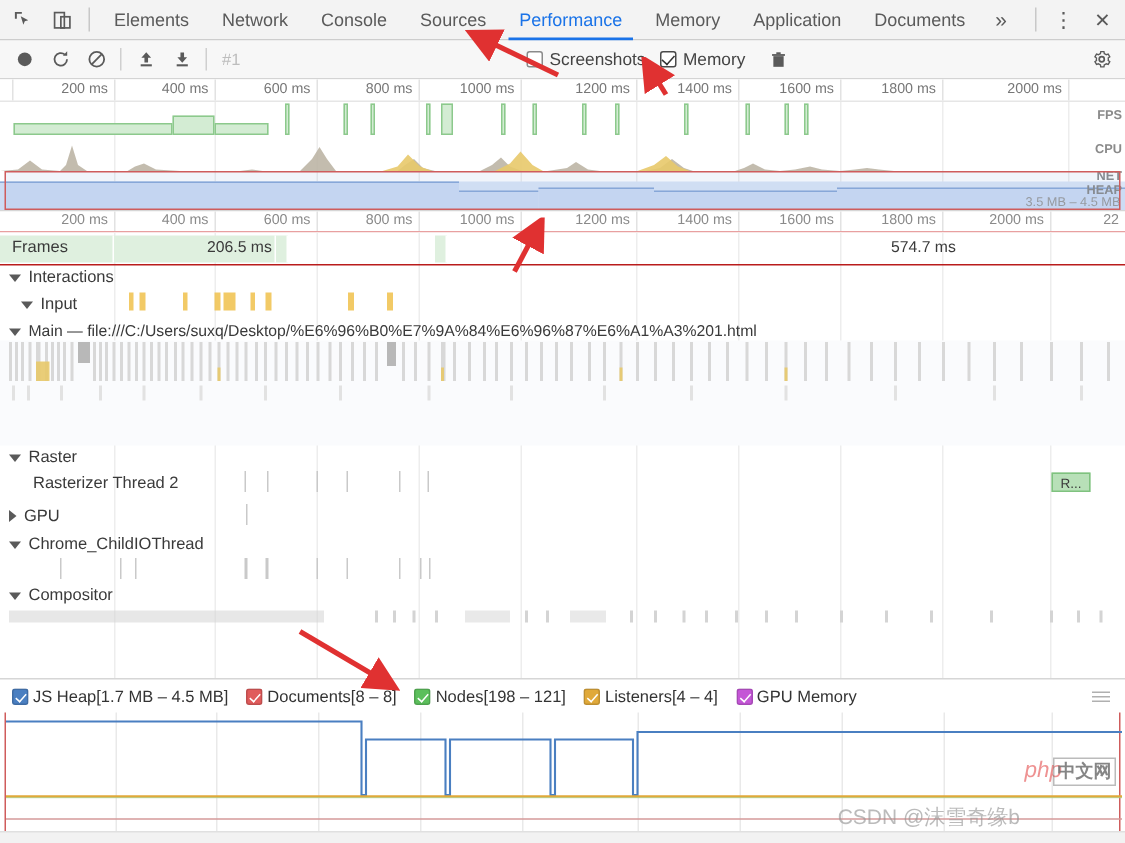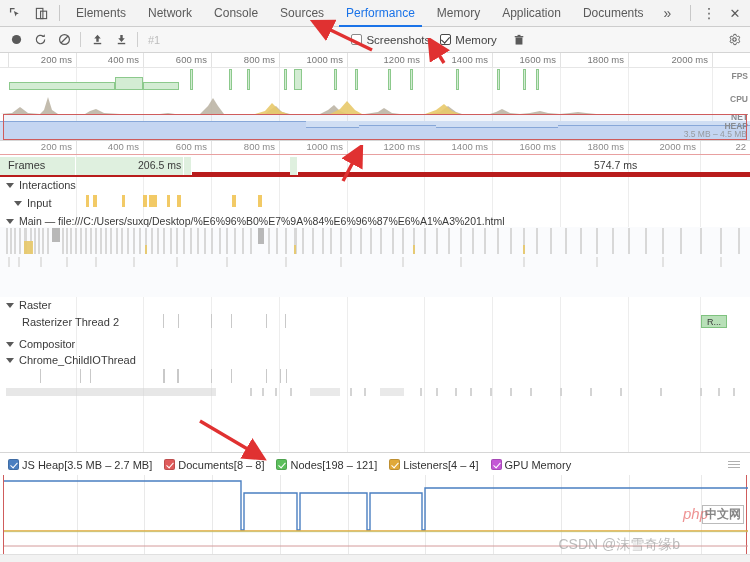--- a/index.html
+++ b/index.html
@@ -126,21 +126,21 @@
     position:relative; font-size:11px; color:#3a3a3a;
     padding: 2px 0 2px 6px; white-space:nowrap;
     display:flex; align-items:center; gap:3px; z-index:3;
   }
   .arrow-d, .arrow-r {
     display:inline-block; width:0;height:0; margin-right:2px;
   }
   .arrow-d { border-left:4px solid transparent; border-right:4px solid transparent; border-top:5px solid #5a5a5a; }
   .arrow-r { border-top:4px solid transparent; border-bottom:4px solid transparent; border-left:5px solid #5a5a5a; }
 
-  .frames-row { position:relative; height:22px; border-bottom:5px solid #b91c1c;padding-left:30px; }
+  .frames-row { position:relative; height:22px; border-bottom:1px solid #b91c1c;padding-left:30px; }
   .frames-label {
     position:absolute; left:8px; top:4px; font-size:11px; color:#3a3a3a; z-index:3;
   }
   .frame-block {
     position:absolute; top:2px; height:18px;
     background:#dff0df; border-right:1px solid #fff;
   }
   .frame-text {
     position:absolute; top:4px; font-size:10.5px; color:#3a3a3a; z-index:4; white-space:nowrap;
   }
@@ -609,43 +609,50 @@
       </div>
       <div class="tickmark" style="left:163px;top:0;height:14px;"></div>
       <div class="tickmark" style="left:178px;top:0;height:14px;"></div>
       <div class="tickmark" style="left:211px;top:0;height:14px;"></div>
       <div class="tickmark" style="left:231px;top:0;height:14px;"></div>
       <div class="tickmark" style="left:266px;top:0;height:14px;"></div>
       <div class="tickmark" style="left:285px;top:0;height:14px;"></div>
       <div class="rast-block" style="left:701px;top:1px;width:26px;height:13px;">R...</div>
     </div>
 
-
-    <div class="row" style="height:16px;">
+    <div class="row" style="height:19px;">
       <div class="row-label">
-        <span class="arrow-d"></span>
-        <span>Compositor</span>
-      </div>
+        <span class="arrow-r"></span>
+        <span>GPU</span>
+      </div>
+      <div class="tickmark" style="left:164px;top:0px;height:14px;"></div>
     </div>
 
     <div class="row" style="height:34px;">
       <div class="row-label">
         <span class="arrow-d"></span>
         <span>Chrome_ChildIOThread</span>
       </div>
       <div class="tickmark" style="left:40px;top:17px;height:14px;"></div>
       <div class="tickmark" style="left:80px;top:17px;height:14px;"></div>
       <div class="tickmark" style="left:90px;top:17px;height:14px;"></div>
       <div class="tickmark" style="left:163px;top:17px;height:14px;width:2px;"></div>
       <div class="tickmark" style="left:177px;top:17px;height:14px;width:2px;"></div>
       <div class="tickmark" style="left:211px;top:17px;height:14px;"></div>
       <div class="tickmark" style="left:231px;top:17px;height:14px;"></div>
       <div class="tickmark" style="left:266px;top:17px;height:14px;"></div>
       <div class="tickmark" style="left:280px;top:17px;height:14px;"></div>
       <div class="tickmark" style="left:286px;top:17px;height:14px;"></div>
+    </div>
+
+    <div class="row" style="height:16px;">
+      <div class="row-label">
+        <span class="arrow-d"></span>
+        <span>Compositor</span>
+      </div>
     </div>
     <div class="flame" style="height:14px;">
       <svg width="750" height="14" style="position:absolute;left:0;top:0">
         <g fill="#d4d4d4">
           <rect x="6" y="2" width="210" height="8" opacity="0.55"></rect>
           <rect x="250" y="2" width="2" height="8"></rect>
             <rect x="262" y="2" width="2" height="8"></rect>
           <rect x="275" y="2" width="2" height="8"></rect>
             <rect x="290" y="2" width="2" height="8"></rect>
           <rect x="310" y="2" width="30" height="8" opacity="0.5"></rect>
@@ -668,21 +675,21 @@
             <rect x="733" y="2" width="2" height="8"></rect>
         </g>
       </svg>
     </div>
   </div>
 
   <div class="counters-wrap">
     <div class="counters-legend">
       <div class="ctr">
         <span class="ctr-box" style="background:#4a7fc1"></span>
-        <span class="ctr-label">JS Heap[3.5 MB – 2.7 MB]</span>
+        <span class="ctr-label">JS Heap[1.7 MB – 4.5 MB]</span>
       </div>
       <div class="ctr">
         <span class="ctr-box" style="background:#e05b5b"></span>
         <span class="ctr-label">Documents[8 – 8]</span>
       </div>
       <div class="ctr">
         <span class="ctr-box" style="background:#5cbf5c"></span>
         <span class="ctr-label">Nodes[198 – 121]</span>
       </div>
       <div class="ctr">

